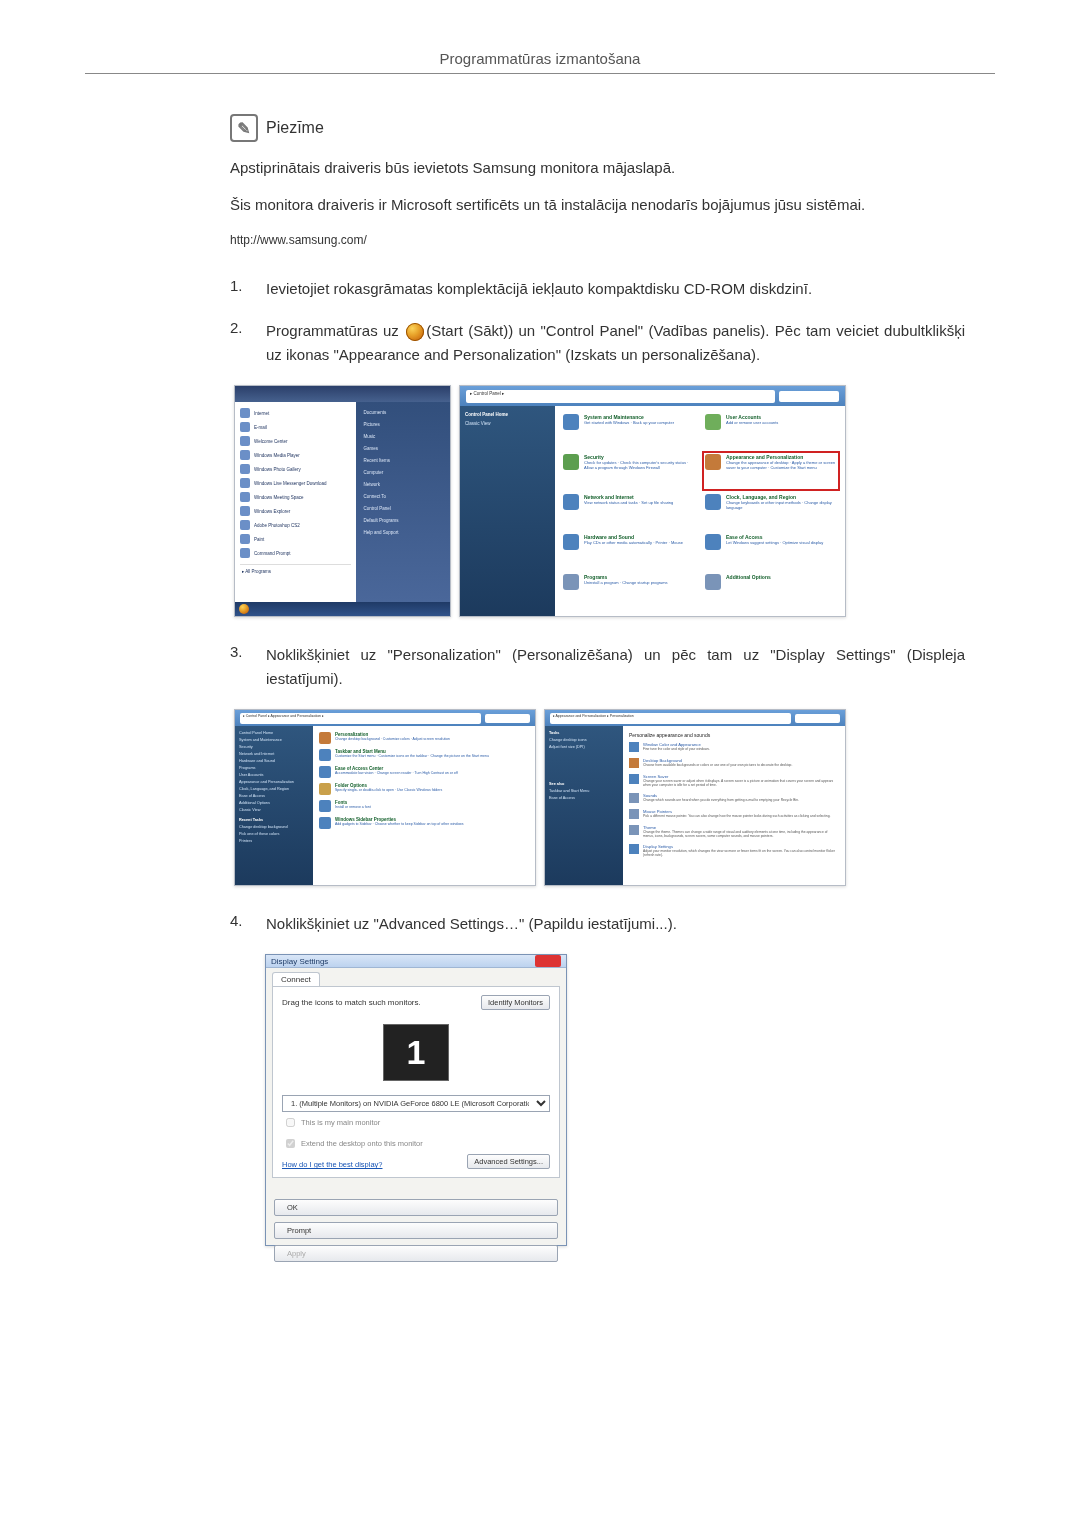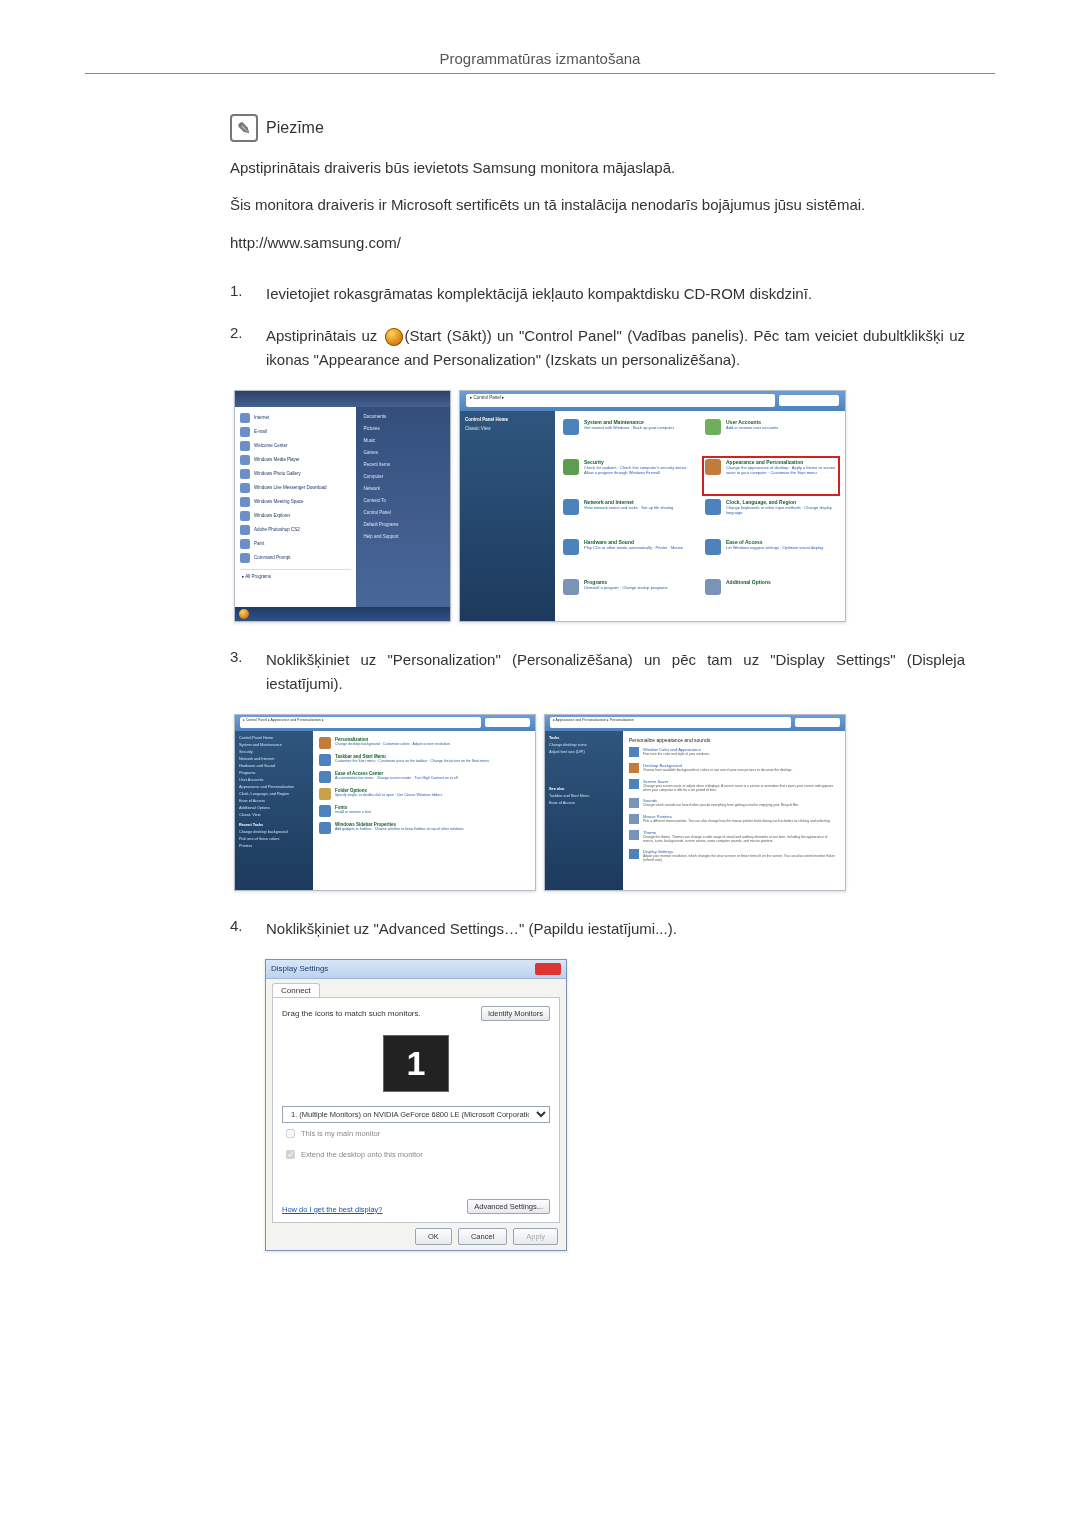--- a/index.html
+++ b/index.html
@@ -53,21 +53,21 @@
   .note-title {
     font-size: 16px;
     color: #333;
   }
   .body-text {
     font-size: 15px;
     line-height: 1.55;
     margin-bottom: 14px;
   }
   .url {
-    font-size: 15px;
+    font-size: 12px;
   }
   .section-title {
     font-size: 19px;
     font-weight: bold;
     color: #222;
     margin: 28px 0 16px 0;
   }
   .indent1 {
     margin-left: 145px;
     margin-right: 30px;
@@ -323,21 +323,21 @@
     border:1px solid #b3bac5; border-radius:3px; position:relative; margin:4px 0 2px 0;
   }
   .slider .thumb {
     position:absolute; top:-3px; left:40%; width:7px; height:12px;
     background:linear-gradient(#f7f9fc,#cfd8e5); border:1px solid #7e8ea5; border-radius:2px;
   }
   .slider-labels { display:flex; justify-content:space-between; font-size:7px; color:#333; }
   .res-txt { text-align:center; font-size:7px; margin-top:2px; }
   .link { color:#1855b5; font-size:7.5px; text-decoration:underline; }
   .ds-bottom {
-    display:flex; justify-content:flex-end; gap:6px; padding:5px 8px;
+    display:flex; justify-content:flex-end; gap:6px; padding:21px 8px;flex-direction:column;
   }
   .ds-bottom .ds-btn { padding:3px 12px; }
   .ds-btn.disabled { color:#aaa; }
 
   .adv-row { display:flex; justify-content:space-between; align-items:flex-end; margin-top:auto; }
 
   .color-sel {
     width:100%; border:1px solid #9aa4b3; font-size:7.5px; padding:2px 4px;
     background:#fff; color:#333;
   }
@@ -362,21 +362,21 @@
 
 
   <div class="ol-item">
     <div class="ol-num">1.</div>
     <div class="ol-body">Ievietojiet rokasgrāmatas komplektācijā iekļauto kompaktdisku CD-ROM diskdzinī.</div>
   </div>
 
   <div class="ol-item">
     <div class="ol-num">2.</div>
     <div class="ol-body">
-      <span>Apstiprinātais uz </span><span class="inline-icon"></span><span>(Start (Sākt)) un "Control Panel" (Vadības panelis). Pēc tam veiciet dubultklikšķi uz ikonas "Appearance and Personalization" (Izskats un personalizēšana).</span>
+      <span>Programmatūras uz </span><span class="inline-icon"></span><span>(Start (Sākt)) un "Control Panel" (Vadības panelis). Pēc tam veiciet dubultklikšķi uz ikonas "Appearance and Personalization" (Izskats un personalizēšana).</span>
     </div>
   </div>
 
   <div class="screenshot-row">
 
     <div class="screenshot ss1a">
       <div class="ss1a-top"></div>
       <div class="ss1a-body">
         <div class="ss1a-left" id="sm-left">
             <div class="sm-item">
@@ -711,18 +711,18 @@
         <input type="checkbox" checked="" disabled="" style="">
         <span>Extend the desktop onto this monitor</span>
       </label>
       <div class="adv-row">
         <span class="link">How do I get the best display?</span>
         <span class="ds-btn">Advanced Settings...</span>
       </div>
     </div>
     <div class="ds-bottom">
       <span class="ds-btn">OK</span>
-      <span class="ds-btn">Cancel</span>
+      <span class="ds-btn">Prompt</span>
       <span class="ds-btn disabled">Apply</span>
     </div>
   </div>
 
 </div>
 
 </body></html>

